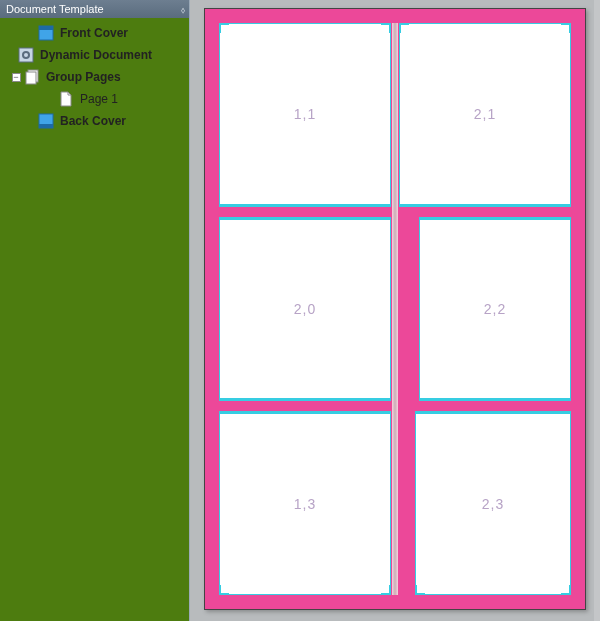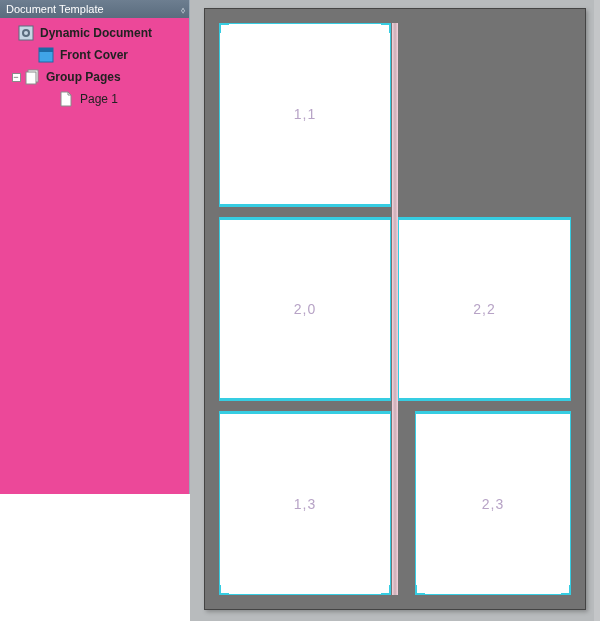--- a/index.html
+++ b/index.html
@@ -1,20 +1,20 @@
 <!DOCTYPE html>
 <html><head>
 <meta charset="utf-8">
 <style>
   * { box-sizing: border-box; margin: 0; padding: 0; }
   html, body { width: 600px; height: 621px; overflow: hidden; font-family: "Segoe UI", Tahoma, sans-serif; font-size: 12px; background: #fff; }
   .app { display: flex; width: 600px; height: 621px; }
 
   
-  .sidebar { width: 190px; height: 494px; border-right: 1px solid #9caab8; background: #ec4899; display: flex; flex-direction: column; }
+  .sidebar { width: 190px; height: 621px; border-right: 1px solid #9caab8; background: #4d7c0f; display: flex; flex-direction: column; }
   .panel-title {
     height: 18px; line-height: 18px; padding: 0 6px; font-size: 11px;
     background: linear-gradient(to bottom, #6d7e90, #5a6c7e);
     color: #fff; position: relative;
   }
   .panel-title .pin { position: absolute; right: 4px; top: 1px; color: #d8e0e8; font-size: 9px; }
   .tree { padding: 4px 0; }
   .tree-row { display: flex; align-items: center; height: 22px; padding: 0 4px; color: #222; white-space: nowrap; }
   .tree-row .label { font-size: 12px; }
   .indent0 { padding-left: 4px; }
@@ -23,21 +23,21 @@
   .exp { width: 12px; height: 12px; display: inline-flex; align-items: center; justify-content: center; margin-right: 2px; flex: 0 0 12px;}
   .exp-box { width: 9px; height: 9px; border: 1px solid #8a8a8a; background: #fff; font-size: 9px; line-height: 7px; text-align: center; color: #555;}
   .ticon { width: 16px; height: 16px; margin-right: 6px; flex: 0 0 16px; display:inline-flex; align-items:center; justify-content:center;}
   .ticon svg { display:block; }
   .bold { font-weight: 600; }
 
   
   .canvas-wrap { flex: 1; height: 621px; background: #b8bbbd; position: relative; }
   .page {
     position: absolute; left: 14px; top: 8px; width: 382px; height: 602px;
-    background: #737373; border: 1px solid #444;
+    background: #ec4899; border: 1px solid #444;
     box-shadow: 2px 2px 4px rgba(0,0,0,0.25);
   }
   .page-inner { position: absolute; left: 14px; top: 14px; right: 14px; bottom: 14px; }
   
   .spine {
     position: absolute; top: 0; bottom: 0; left: 50%; transform: translateX(-50%);
     width: 6px;
     background:
       linear-gradient(to right,
         rgba(0,0,0,0) 0%,
@@ -75,41 +75,41 @@
 
 <div class="app">
 
   <div class="sidebar">
     <div class="panel-title">
       <span>Document Template</span>
       <span class="pin">⬨</span>
     </div>
     <div class="tree">
 
+      <div class="tree-row indent1">
+        <span class="exp"></span>
+        <span class="ticon">
+          <svg width="16" height="16" viewBox="0 0 16 16">
+              <rect x="1" y="1" width="14" height="14" fill="#40a4e8" stroke="#1d6aa6"></rect>
+              <rect x="1" y="1" width="14" height="4" fill="#1d6aa6"></rect>
+            </svg>
+        </span>
+        <span class="label bold">Front Cover</span>
+      </div>
+
       <div class="tree-row indent0">
         <span class="exp"></span>
         <span class="ticon">
           <svg width="16" height="16" viewBox="0 0 16 16">
               <rect x="1" y="1" width="14" height="14" fill="#c7d6e4" stroke="#5a6c7e"></rect>
               <circle cx="8" cy="8" r="4" fill="#5a6c7e"></circle>
               <circle cx="8" cy="8" r="2" fill="#c7d6e4"></circle>
             </svg>
         </span>
         <span class="label bold">Dynamic Document</span>
-      </div>
-
-      <div class="tree-row indent1">
-        <span class="exp"></span>
-        <span class="ticon">
-          <svg width="16" height="16" viewBox="0 0 16 16">
-              <rect x="1" y="1" width="14" height="14" fill="#40a4e8" stroke="#1d6aa6"></rect>
-              <rect x="1" y="1" width="14" height="4" fill="#1d6aa6"></rect>
-            </svg>
-        </span>
-        <span class="label bold">Front Cover</span>
       </div>
 
 
       <div class="tree-row" style="padding-left:10px">
         <span class="exp">
             <span class="exp-box">−</span>
           </span>
         <span class="ticon">
           <svg width="16" height="16" viewBox="0 0 16 16">
               <rect x="4" y="1" width="10" height="12" fill="#fff" stroke="#8a8a8a"></rect>
@@ -124,40 +124,55 @@
         <span class="ticon">
           <svg width="16" height="16" viewBox="0 0 16 16">
               <path d="M3 1 h7 l3 3 v11 h-10 z" fill="#fff" stroke="#8a8a8a"></path>
               <path d="M10 1 v3 h3" fill="none" stroke="#8a8a8a"></path>
             </svg>
         </span>
         <span class="label">Page 1</span>
       </div>
 
 
+      <div class="tree-row indent1">
+        <span class="exp"></span>
+        <span class="ticon">
+          <svg width="16" height="16" viewBox="0 0 16 16">
+              <rect x="1" y="1" width="14" height="14" fill="#40a4e8" stroke="#1d6aa6"></rect>
+              <rect x="1" y="11" width="14" height="4" fill="#1d6aa6"></rect>
+            </svg>
+        </span>
+        <span class="label bold">Back Cover</span>
+      </div>
 
     </div>
   </div>
 
   <div class="canvas-wrap">
     <div class="page">
       <div class="page-inner">
         <div class="spine"></div>
         <div class="cells">
 
           <div class="cell bold-bottom" style="left:0; top:0; width:172px; height:184px;">
             <span class="crop tl"></span>
             <span class="crop tr"></span>
             <span class="cell-label">1,1</span>
           </div>
+          <div class="cell bold-bottom" style="right:0; top:0; width:172px; height:184px;">
+            <span class="crop tl"></span>
+            <span class="crop tr"></span>
+            <span class="cell-label">2,1</span>
+          </div>
 
           <div class="cell bold-top bold-bottom" style="left:0; top:194px; width:172px; height:184px;">
             <span class="cell-label">2,0</span>
           </div>
-          <div class="cell bold-top bold-bottom" style="right:0; top:194px; width:173px; height:184px;">
+          <div class="cell bold-top bold-bottom" style="right:0; top:194px; width:152px; height:184px;">
             <span class="cell-label">2,2</span>
           </div>
 
           <div class="cell bold-top" style="left:0; top:388px; width:172px; height:184px;">
             <span class="crop bl"></span>
             <span class="crop br"></span>
             <span class="cell-label">1,3</span>
           </div>
           <div class="cell bold-top" style="right:0; top:388px; width:156px; height:184px;">
             <span class="crop bl"></span>

